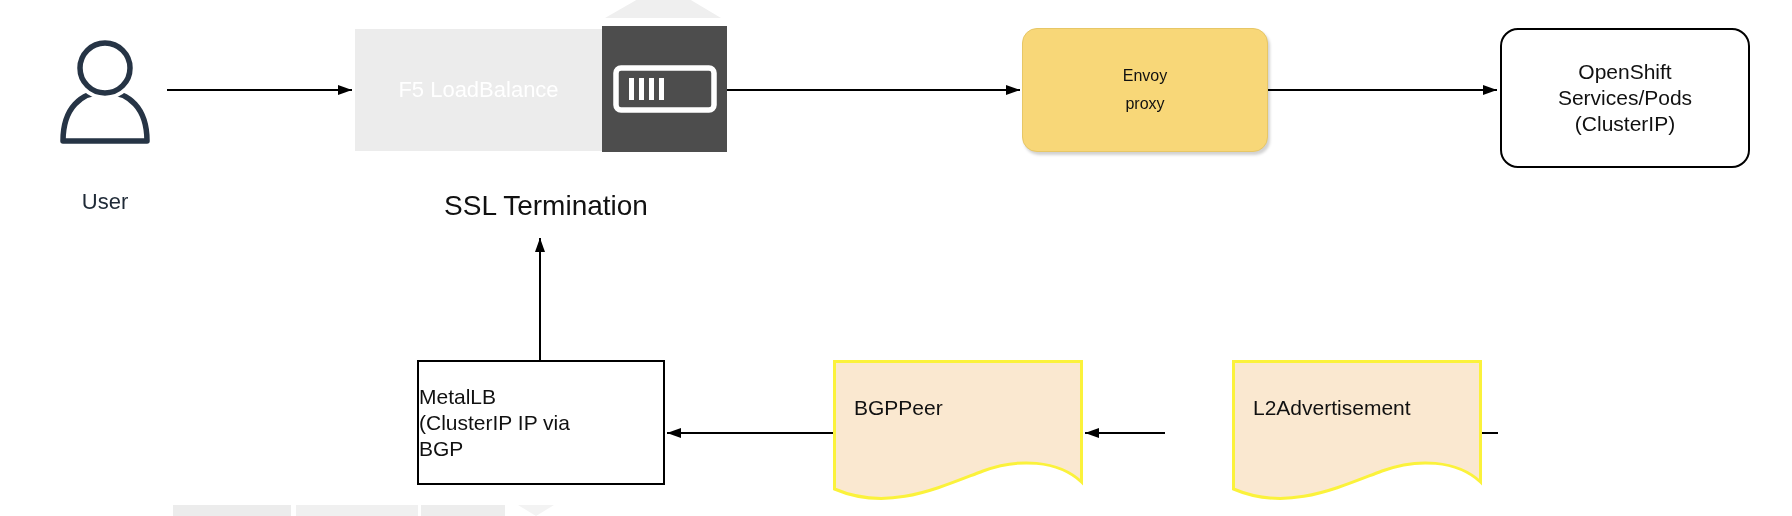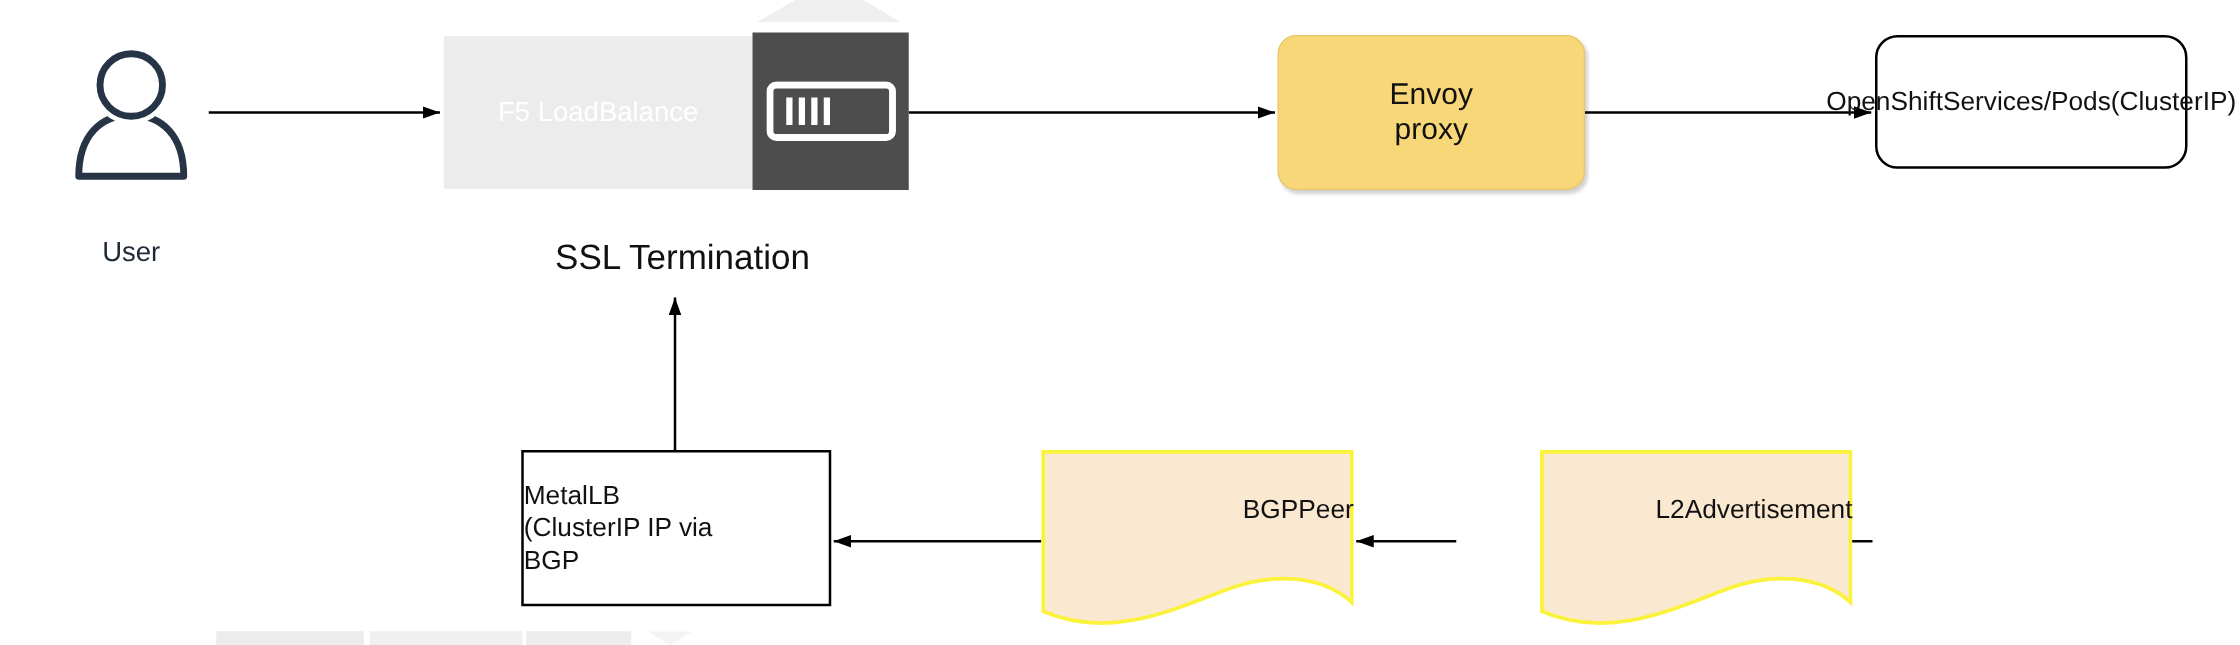--- a/index.html
+++ b/index.html
@@ -37,33 +37,33 @@
   .f5-box{position:absolute;left:355px;top:29px;width:247px;height:122px;background:var(--light-fill);
     display:flex;align-items:center;justify-content:center;font-size:22px;color:#fff;}
   .dark-box{position:absolute;left:602px;top:26px;width:125px;height:126px;background:var(--dark-fill);
     display:flex;align-items:center;justify-content:center;}
 
   .ssl-label{left:440px;top:190px;width:212px;font-size:28px;color:#111;}
 
   .envoy-box{position:absolute;left:1022px;top:28px;width:246px;height:124px;background:var(--envoy-fill);
     border:1px solid var(--envoy-stroke);border-radius:15px;box-shadow:2px 3px 3px rgba(0,0,0,0.18);
     display:flex;flex-direction:column;align-items:center;justify-content:center;
-    font-size:24px;line-height:28px;color:#111;box-sizing:border-box;}
+    font-size:16px;line-height:28px;color:#111;box-sizing:border-box;}
 
-  .openshift-box{position:absolute;left:1500px;top:28px;width:250px;height:107px;background:#fff;
-    border:2.5px solid #000;border-radius:18px;display:flex;flex-direction:row;align-items:center;
+  .openshift-box{position:absolute;left:1500px;top:28px;width:250px;height:140px;background:#fff;
+    border:2.5px solid #000;border-radius:18px;display:flex;flex-direction:column;align-items:center;
     justify-content:center;font-size:21px;line-height:26px;color:#111;box-sizing:border-box;}
 
   .metallb-box{position:absolute;left:417px;top:360px;width:248px;height:125px;background:#fff;
     border:2.5px solid #000;display:flex;flex-direction:column;align-items:flex-start;justify-content:center;
     font-size:21px;line-height:26px;color:#111;box-sizing:border-box;}
 
   .doc{position:absolute;top:360px;width:250px;height:150px;}
   .doc svg{position:absolute;left:0;top:0;}
-  .doc-label{position:absolute;left:0;top:36px;width:100%;text-align:right;font-size:21px;color:#111;}
+  .doc-label{position:absolute;left:0;top:36px;width:100%;text-align:left;font-size:21px;color:#111;padding-left:21px;}
   .doc-bgppeer{left:833px;}
   .doc-l2advertisement{left:1232px;}
   .doc-ipaddresspool{left:1498px;}
 </style>
 </head>
 <body>
 
 <div class="canvas">
 
   <div class="wm-chevron"></div>

